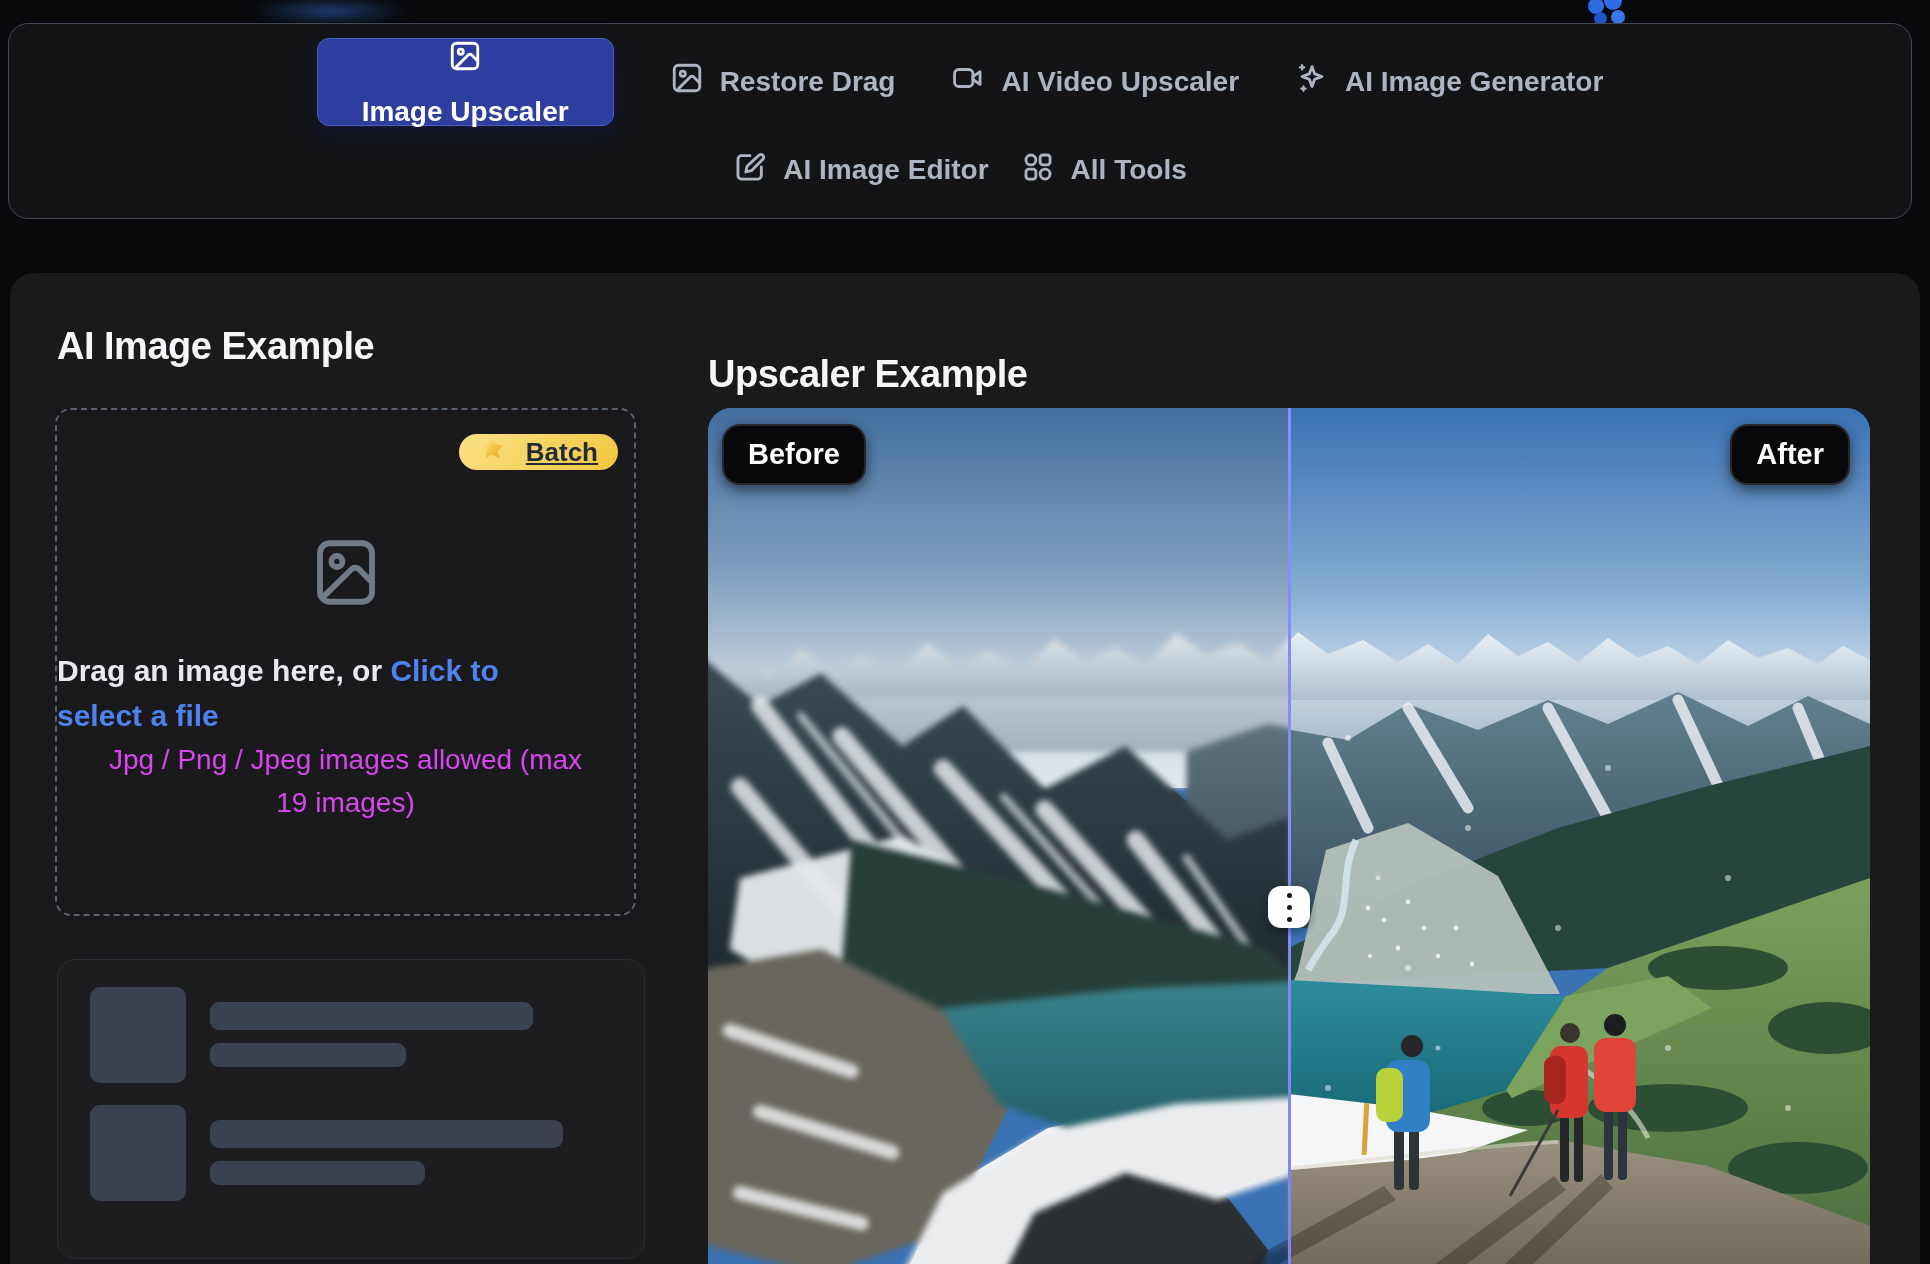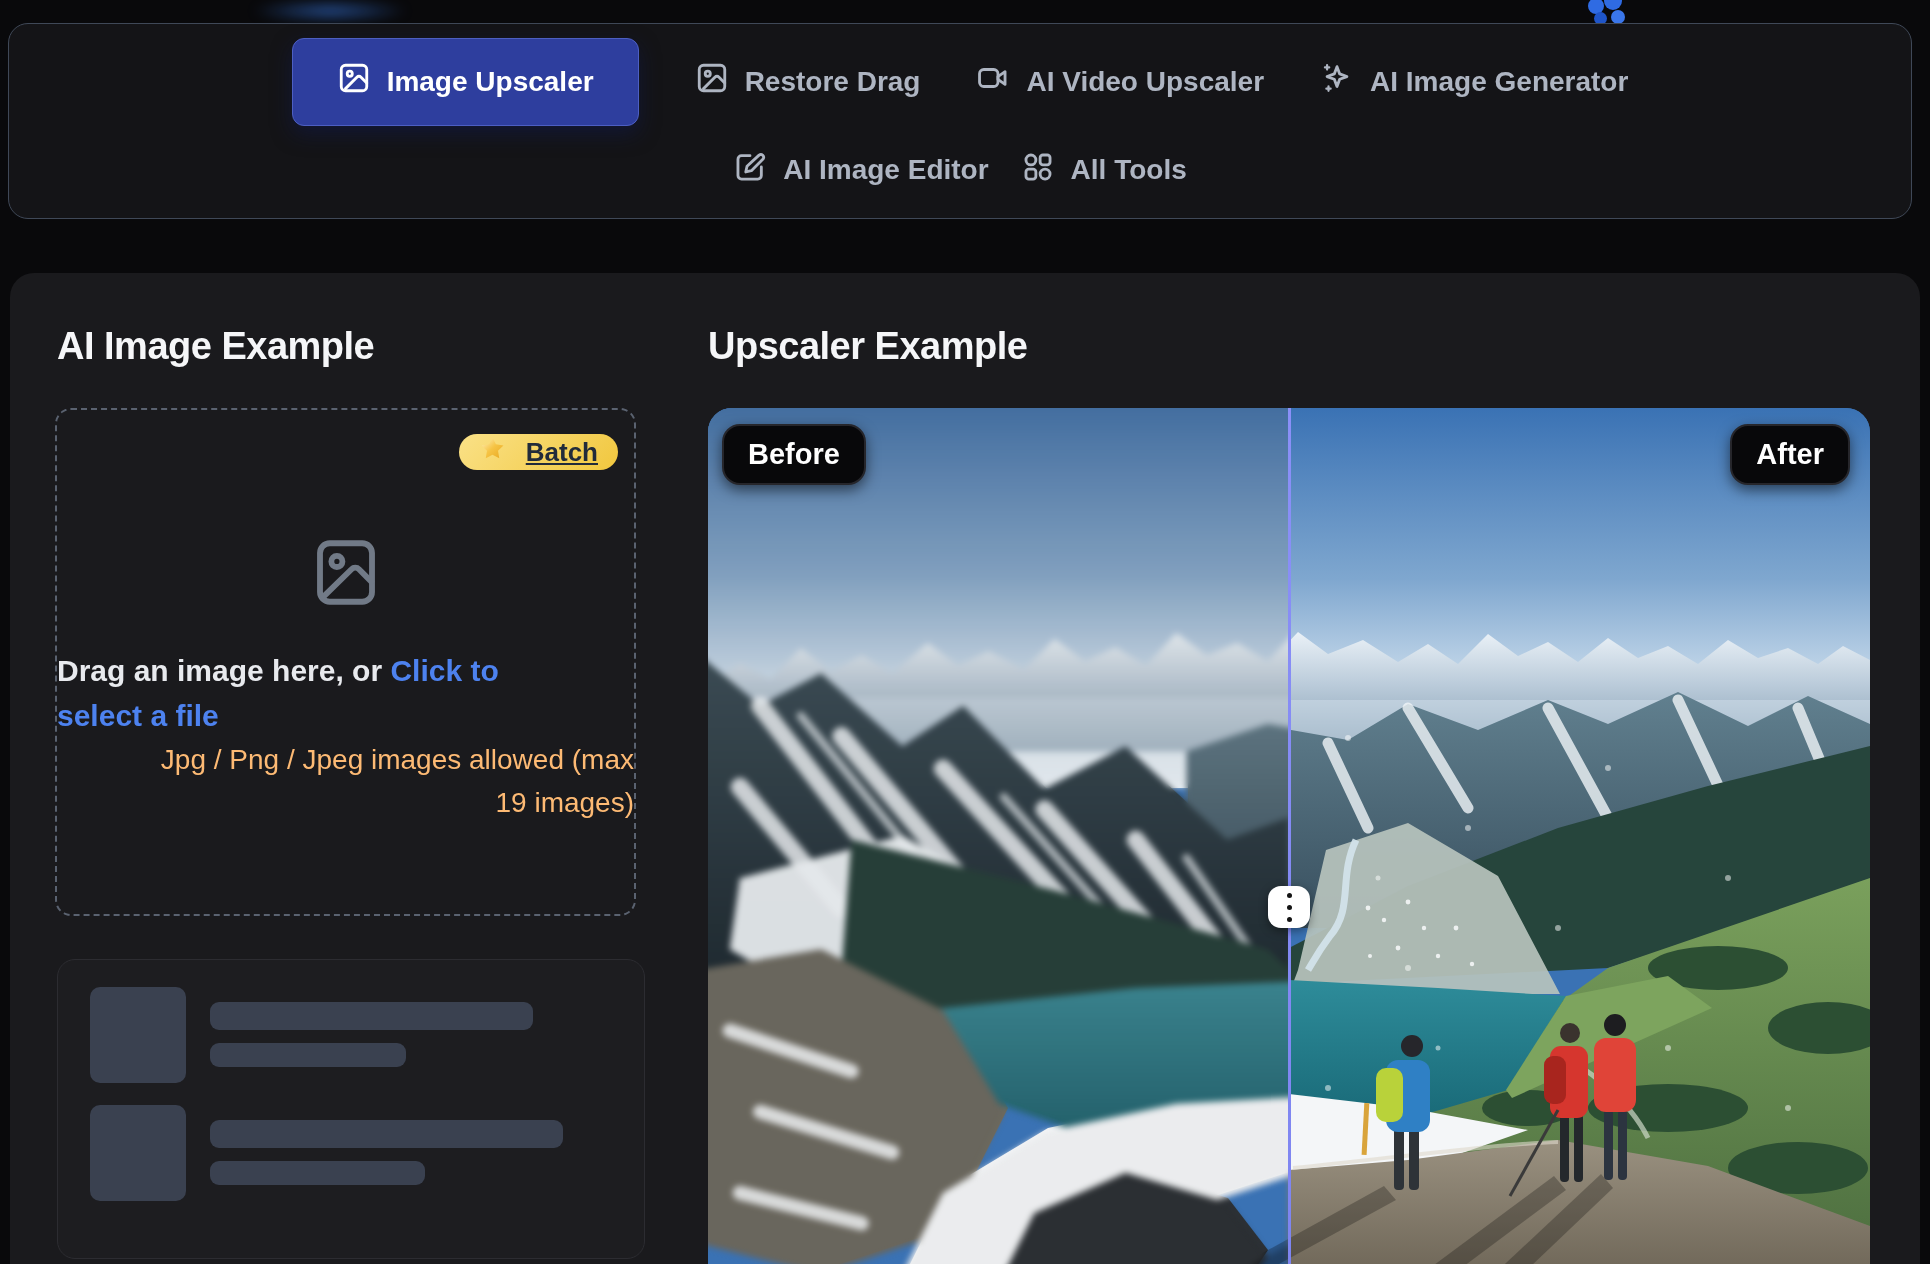--- a/index.html
+++ b/index.html
@@ -19,45 +19,45 @@
             background:#141417; border:1px solid #3f4857; border-radius:20px;
             display:flex; flex-direction:column; align-items:center; justify-content:center;
             gap:24px; padding-bottom:14px; }
   .nav-row { display:flex; align-items:center; justify-content:center; }
   .nav-row.r1 { gap:56px; } .nav-row.r2 { gap:32px; }
   .nav-item { display:flex; align-items:center; gap:16px; color:#aeb5c2;
               font-size:28px; font-weight:600; cursor:pointer; white-space:nowrap; }
   .nav-item svg { width:34px; height:34px; stroke:#aeb5c2; }
   .nav-item.active { background:var(--active-tab,#2e3e9e); border:1px solid #4d5fc2;
               border-radius:12px; height:88px; padding:0 44px; color:#ffffff;
-              box-shadow:0 8px 20px rgba(15,25,80,.5); }
+              box-shadow:0 8px 20px rgba(15,25,80,.5);flex-direction:column; }
   .nav-item.active svg { stroke:#ffffff; }
 
   
   .main-panel { position:absolute; left:10px; top:273px; width:1910px; height:991px;
                 background:#1a1a1d; border-radius:24px 24px 0 0; }
   .col-title { position:absolute; top:50px; font-size:38px; line-height:46px;
                font-weight:800; color:#f5f6f8; letter-spacing:-.5px; }
-  .lt { left:47px; } .rt { left:698px; }
+  .lt { left:47px; } .rt { left:698px;margin-top:28px; }
 
   
   .dropzone { position:absolute; left:45px; top:135px; width:581px; height:508px;
               border:2px dashed #5a6270; border-radius:16px; cursor:pointer; }
   .badge { position:absolute; top:24px; right:16px; height:36px; border-radius:24px;
            display:flex; align-items:center; gap:20px; padding:0 20px;
            background:linear-gradient(135deg, var(--badge-gradient,#fae187,#f1c73e));
            color:#222b3a; font-size:26px; font-weight:700;text-decoration:underline; }
   .badge svg { width:27px; height:27px; }
   .dz-icon { position:absolute; left:50%; top:121px; transform:translateX(-50%); }
   .dz-icon svg { width:78px; height:83px; stroke:#717a87; }
   .dz-text { position:absolute; top:238px; left:0; width:100%; text-align:left;
              font-size:30px; line-height:45px; font-weight:600; color:#e8eaee; }
   .dz-link { color:var(--link-blue,#4d82ef); font-weight:700; text-decoration:none; cursor:pointer; }
-  .dz-hint { position:absolute; top:328px; left:0; width:100%; text-align:right;
-             font-size:28px; line-height:43px; font-weight:400; color:#fdba74; }
+  .dz-hint { position:absolute; top:328px; left:0; width:100%; text-align:center;
+             font-size:28px; line-height:43px; font-weight:400; color:#d946ef; }
 
   
   .skel-card { position:absolute; left:47px; top:686px; width:588px; height:300px;
                background:#1d1d20; border:1px solid #2c2c31; border-radius:18px;
                padding:27px 32px; display:flex; flex-direction:column; gap:22px; }
   .skel-row { display:flex; gap:24px; }
   .skel-thumb { width:96px; height:96px; border-radius:10px; background:var(--skeleton-block,#3a4150); flex:none; }
   .skel-lines { display:flex; flex-direction:column; gap:13px; padding-top:15px; }
   .skel-bar { border-radius:9px; background:var(--skeleton-block,#3a4150); }
   .b1a { width:323px; height:28px; } .b1b { width:196px; height:24px; }

